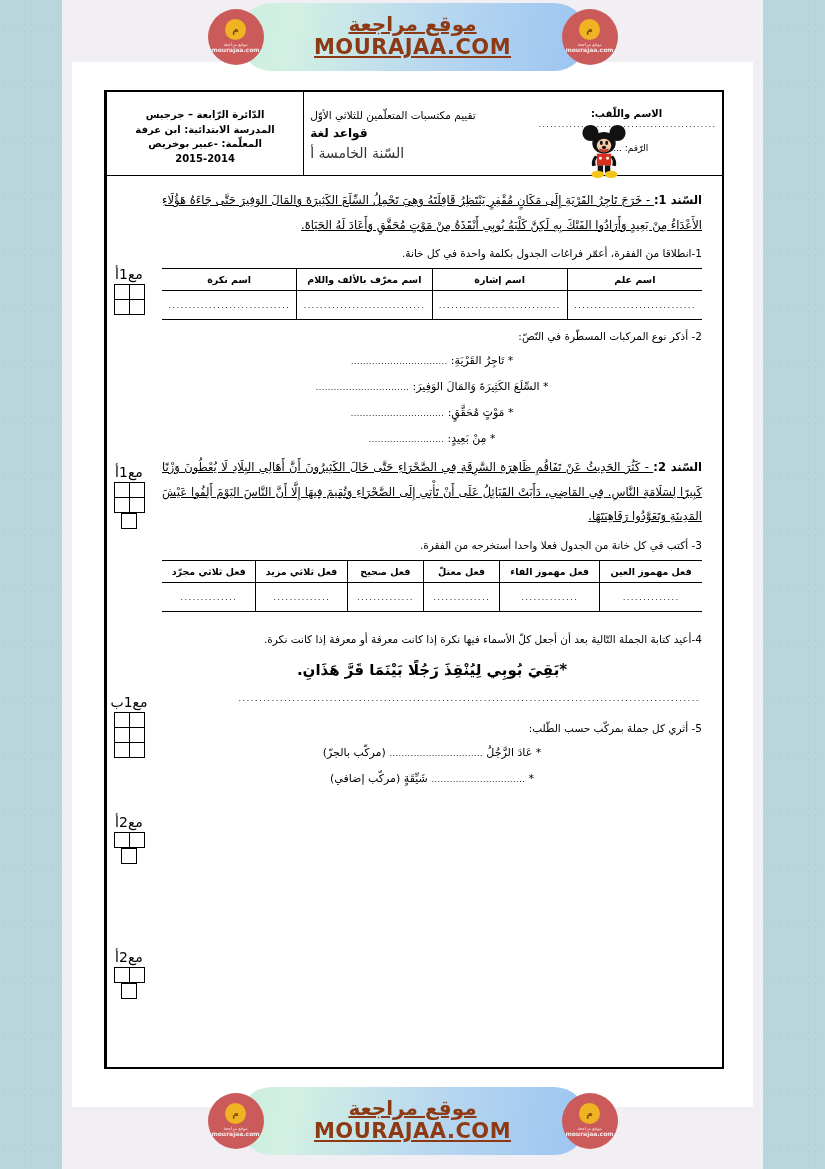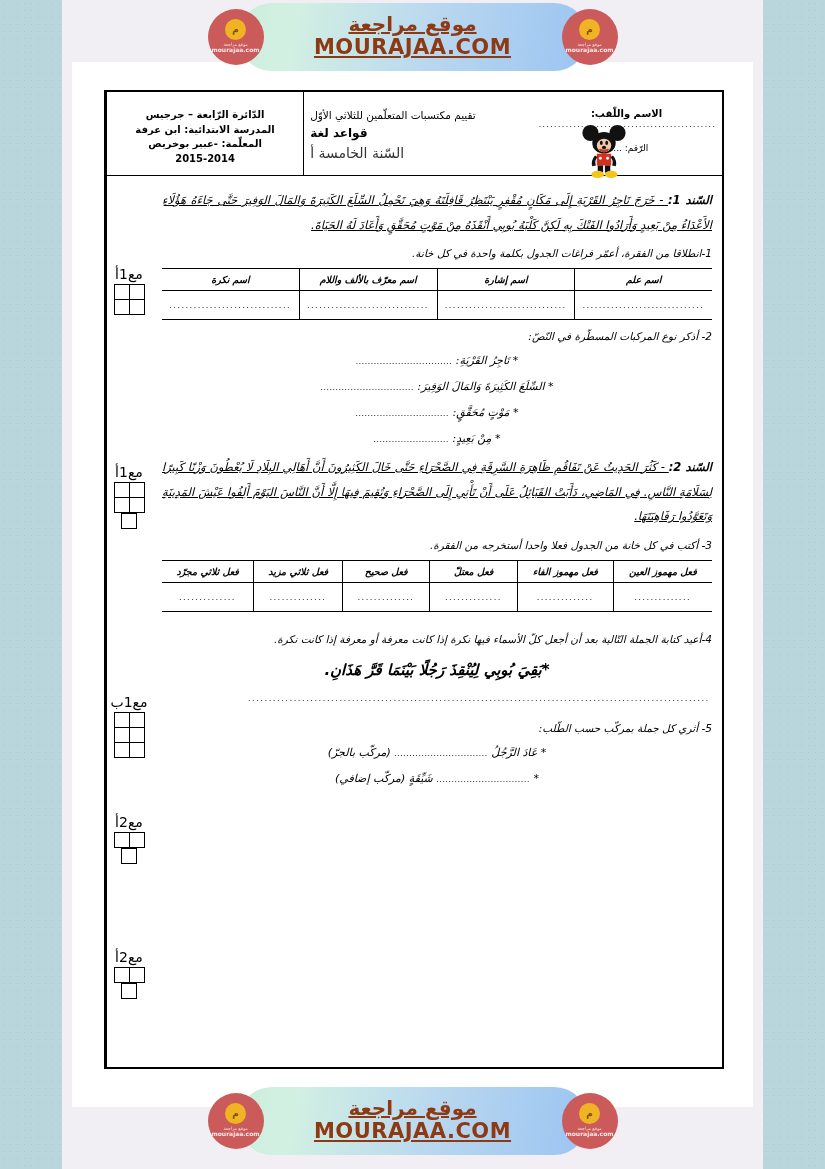--- a/index.html
+++ b/index.html
@@ -96,21 +96,21 @@
   .mickey{
     position:absolute; left:46px; bottom:-6px; width:54px; height:60px;
   }
 
   
   .body-row{ display:flex; width:100%; height:892px; }
   .score-col{
     width:46px; border-left:1.2px solid #000;
     position:relative;
   }
-  .content-col{ flex:1; padding:8px 10px 0 10px; position:relative;font-style:italic; }
+  .content-col{ flex:1; padding:8px 20px 0 10px; position:relative; }
 
   
   .score-box{ position:absolute; width:46px; text-align:center; }
   .score-label{ font-size:14px; font-weight:normal; margin-bottom:2px; }
   .grid{ margin:0 auto; border-collapse:collapse; }
   .grid td{ border:1.1px solid #000; width:15px; height:15px; padding:0; }
   .stub{ margin:0 auto; border-collapse:collapse; }
   .stub td{ border:1.1px solid #000; width:15px; height:15px; padding:0; }
 
   

